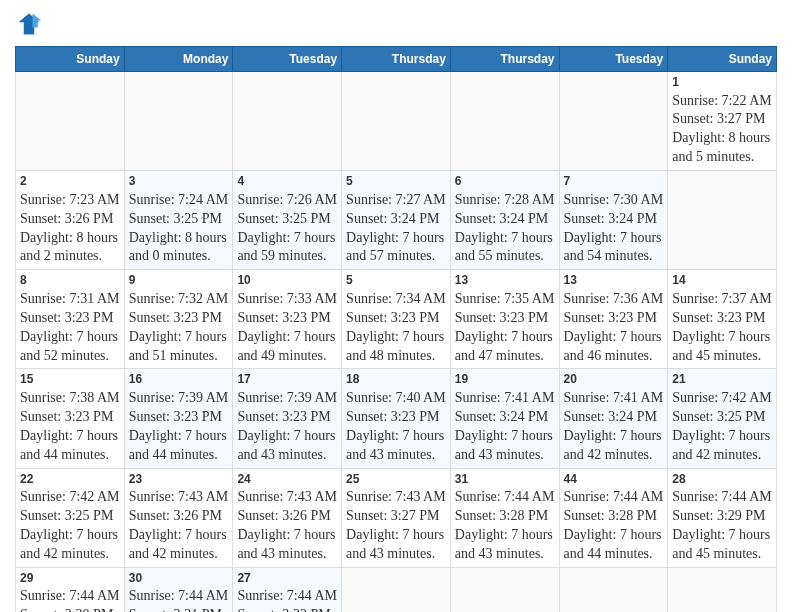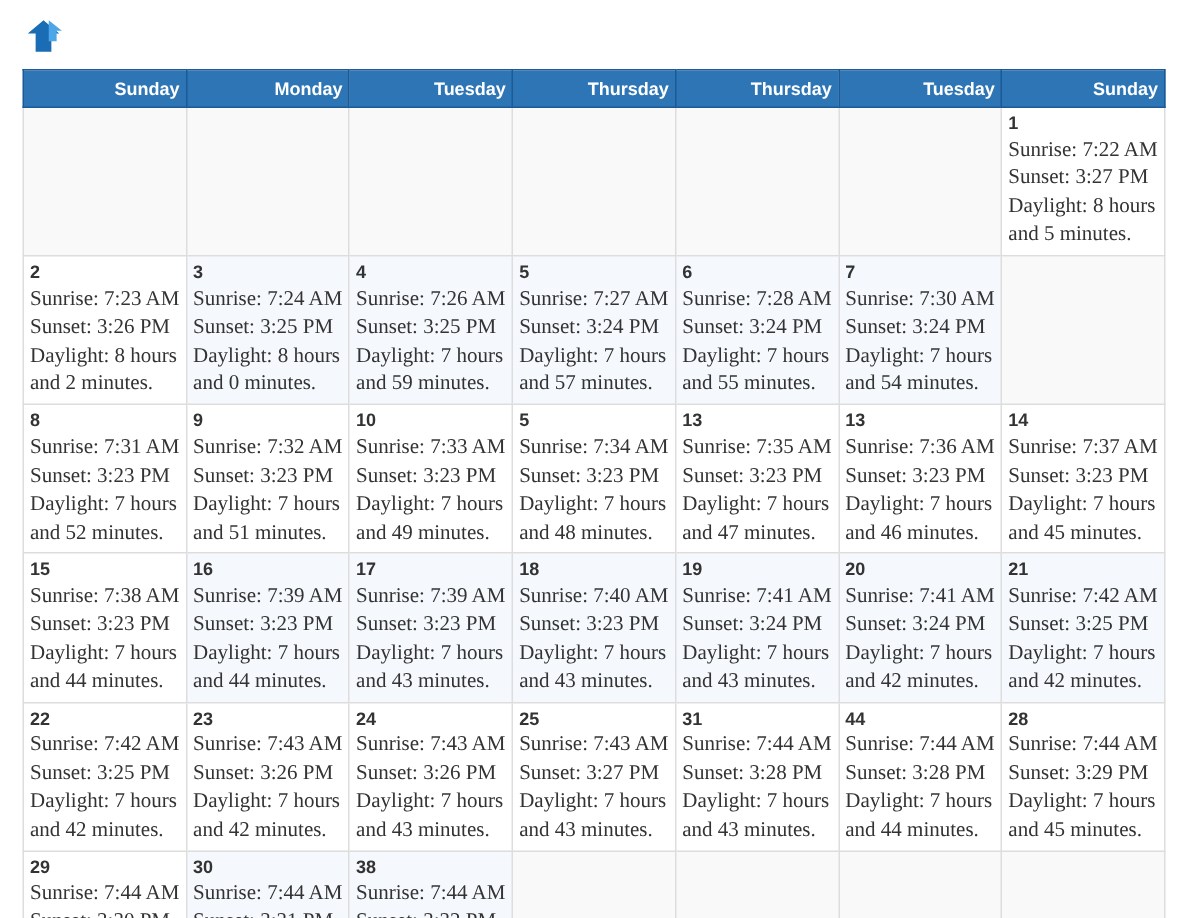--- a/index.html
+++ b/index.html
@@ -270,21 +270,21 @@
         <tr>
           <td>
             <span class="day-num">29</span>
             <div class="day-info">Sunrise: 7:44 AM<br>Sunset: 3:30 PM<br>Daylight: 7 hours and 45 minutes.</div>
           </td>
           <td>
             <span class="day-num">30</span>
             <div class="day-info">Sunrise: 7:44 AM<br>Sunset: 3:31 PM<br>Daylight: 7 hours and 46 minutes.</div>
           </td>
           <td>
-            <span class="day-num">38</span>
+            <span class="day-num">27</span>
             <div class="day-info">Sunrise: 7:44 AM<br>Sunset: 3:32 PM<br>Daylight: 7 hours and 47 minutes.</div>
           </td>
           <td class="empty-cell"></td>
           <td class="empty-cell"></td>
           <td class="empty-cell"></td>
           <td class="empty-cell"></td>
         </tr>
       </tbody>
   </table>
 </div>

